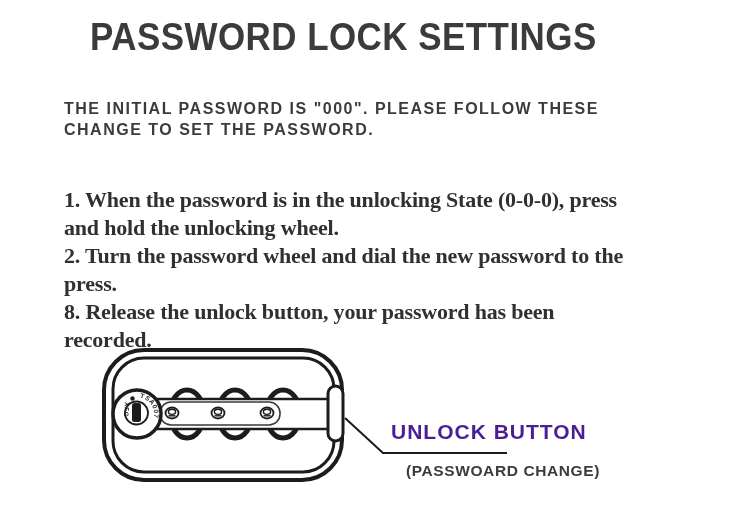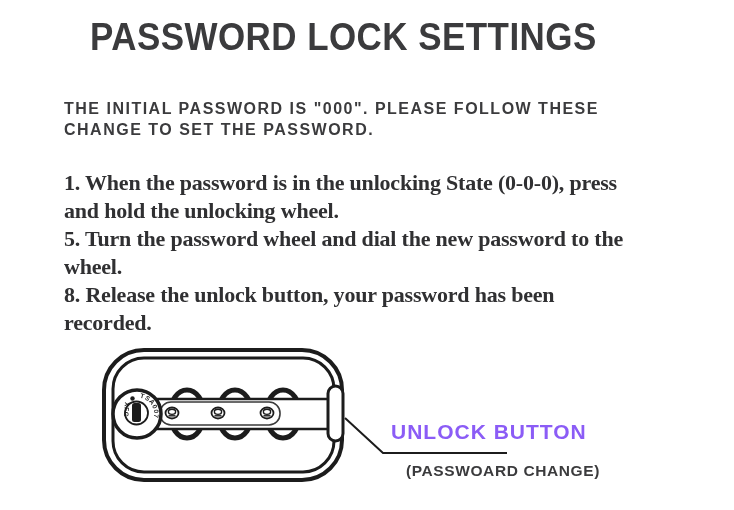--- a/index.html
+++ b/index.html
@@ -12,30 +12,30 @@
     font-size:38px; font-weight:bold; letter-spacing:0.5px;
     color:#3b3b3d; white-space:nowrap;
     transform:scaleX(0.92); transform-origin:left top;
   }
   .intro {
     position:absolute; left:64px; top:98px;
     font-size:16px; font-weight:bold; letter-spacing:1.5px;
     line-height:21px; color:#3b3b3d; white-space:nowrap;
   }
   .steps {
-    position:absolute; left:64px; top:169px;
+    position:absolute; left:64px; top:186px;
     font-family:"Liberation Serif", serif; font-weight:bold;
     font-size:22px; line-height:28px; letter-spacing:-0.2px;
     color:#303032; white-space:nowrap;
   }
   .lock-svg { position:absolute; left:0; top:0; width:734px; height:510px; }
   .label-red {
     position:absolute; left:391px; top:420px;
     font-size:21px; font-weight:bold; letter-spacing:1px;
-    color:#8b5cf6; white-space:nowrap;
+    color:#4c1d95; white-space:nowrap;
   }
   .label-note {
     position:absolute; left:406px; top:462px;
     font-size:15.5px; font-weight:bold; letter-spacing:0.6px;
     color:#3b3b3d; white-space:nowrap;
   }
 </style>
 </head>
 <body>
 
@@ -44,22 +44,22 @@
   <div class="title">PASSWORD LOCK SETTINGS</div>
 
   <div class="intro">
     <div>THE INITIAL PASSWORD IS "000". PLEASE FOLLOW THESE</div>
     <div>CHANGE TO SET THE PASSWORD.</div>
   </div>
 
   <div class="steps">
     <div>1. When the password is in the unlocking State (0-0-0), press</div>
     <div>and hold the unlocking wheel.</div>
-    <div>5. Turn the password wheel and dial the new password to the</div>
-    <div>wheel.</div>
+    <div>2. Turn the password wheel and dial the new password to the</div>
+    <div>press.</div>
     <div>8. Release the unlock button, your password has been</div>
     <div>recorded.</div>
   </div>
 
   <svg class="lock-svg" viewBox="0 0 734 510" aria-hidden="true">
     <defs>
       <path id="brandArc" d="M139.9,397.8 A16.5,16.5 0 1 1 132.7,429.9" fill="none"></path>
     </defs>
 
     <g>

